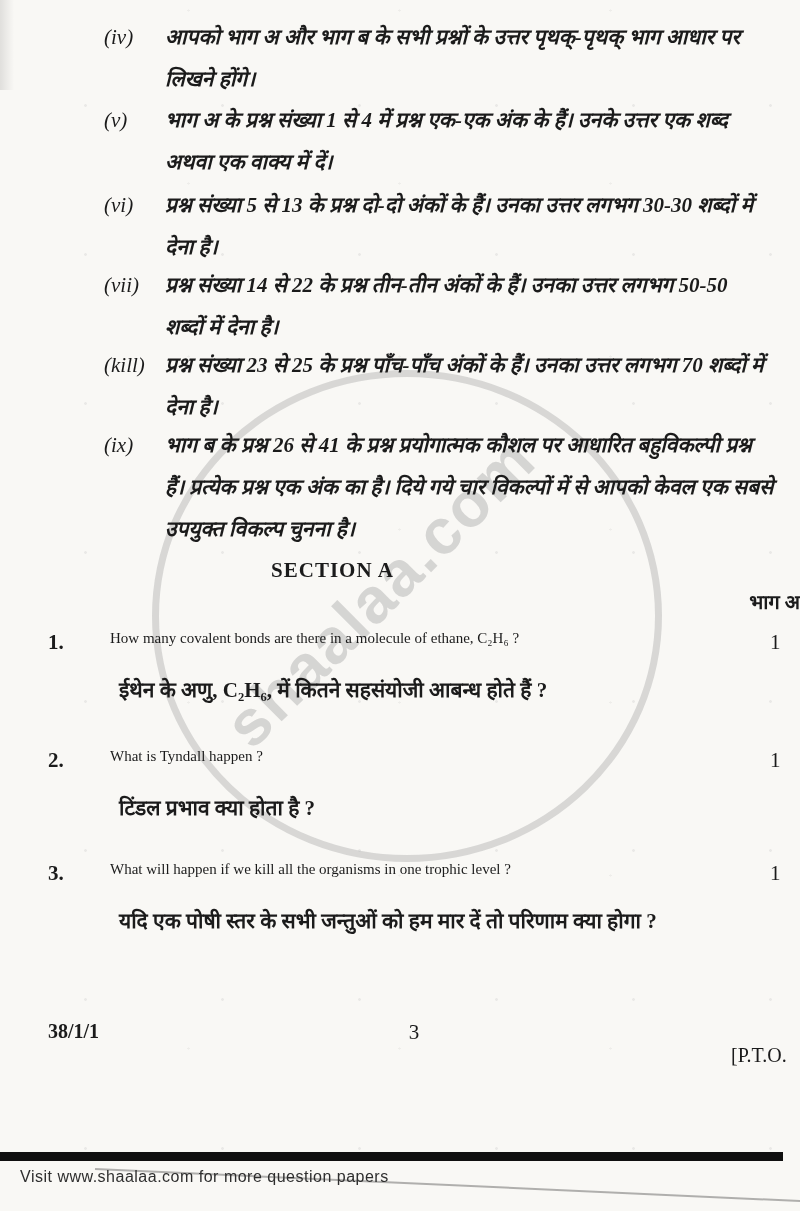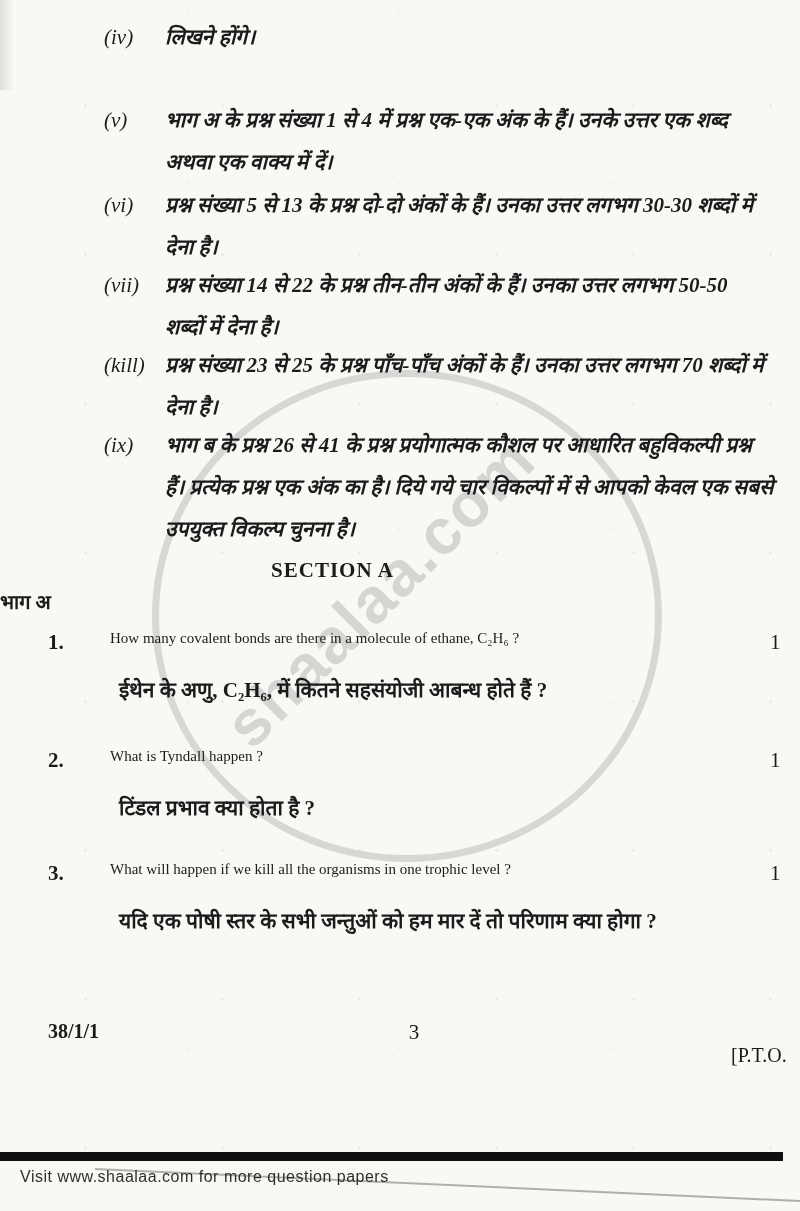--- a/index.html
+++ b/index.html
@@ -39,21 +39,21 @@
     font-style:italic;font-size:21px;line-height:42px;
   }
   .instr .txt{
     position:absolute;left:165px;top:0;width:585px;
     font-style:italic;font-weight:bold;font-size:21px;line-height:42px;
   }
   .instr .txt div{white-space:nowrap;}
   
   .sec-en{position:absolute;left:0;top:558px;width:665px;text-align:center;
     font-weight:bold;font-size:21px;letter-spacing:1px;}
-  .sec-hi{position:absolute;left:0;top:588px;width:800px;text-align:left;
+  .sec-hi{position:absolute;left:0;top:588px;width:800px;text-align:right;
     font-weight:bold;font-size:20px;}
   
   .q{position:absolute;left:0;width:800px;}
   .q .num{position:absolute;left:48px;top:0;font-weight:bold;font-size:21px;}
   .q .en{position:absolute;left:110px;top:0;width:620px;font-size:15px;white-space:nowrap;}
   .q .mk{position:absolute;left:770px;top:0;font-size:21px;}
   .q .hi{position:absolute;left:110px;top:45px;width:640px;
     font-weight:bold;font-size:21px;white-space:nowrap;margin-left:9px;}
   
   .foot-code{position:absolute;left:48px;top:1020px;font-weight:bold;font-size:20px;}
@@ -76,20 +76,21 @@
 
 <div class="page">
 
   <div class="artifact-tl"></div>
   <div class="wm-ring"></div>
   <div class="wm-text">shaalaa.com</div>
 
   <div class="instr" style="top:16px;">
     <span class="lbl">(iv)</span>
     <div class="txt">
+      <div>आपको भाग अ और भाग ब के सभी प्रश्नों के उत्तर पृथक्-पृथक् भाग आधार पर</div>
       <div>लिखने होंगे।</div>
     </div>
   </div>
 
   <div class="instr" style="top:99px;">
     <span class="lbl">(v)</span>
     <div class="txt">
       <div>भाग अ के प्रश्न संख्या 1 से 4 में प्रश्न एक-एक अंक के हैं। उनके उत्तर एक शब्द</div>
       <div>अथवा एक वाक्य में दें।</div>
     </div>

